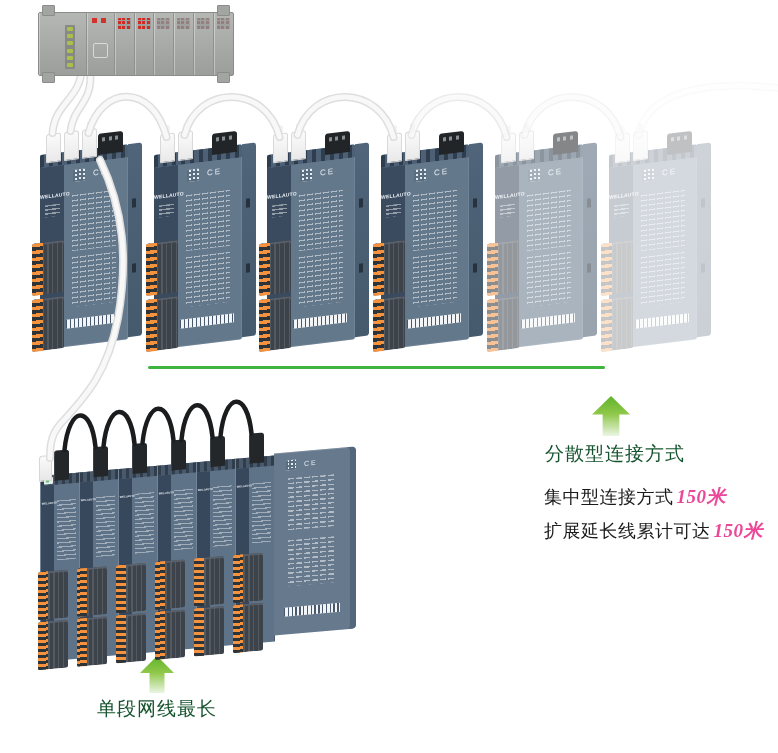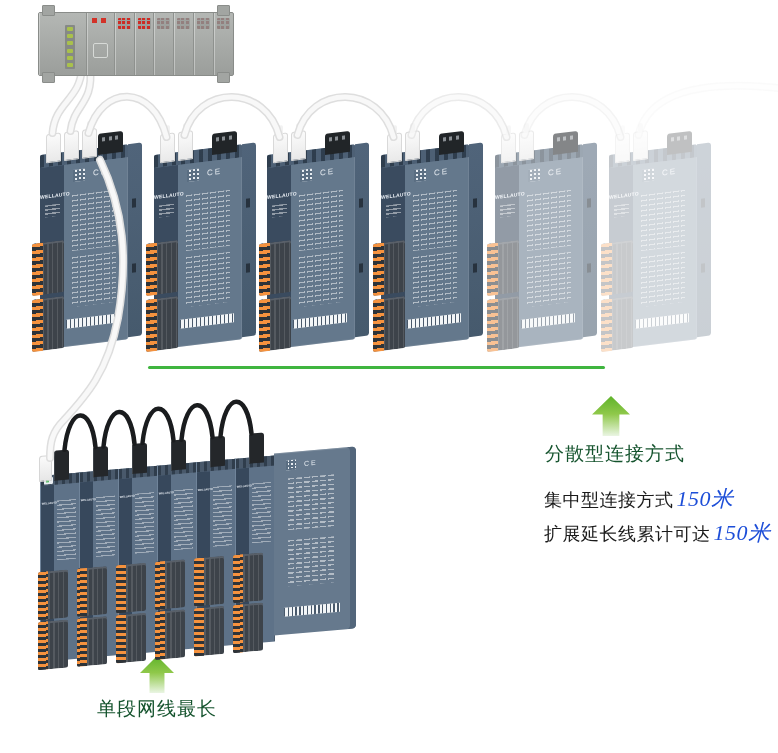--- a/index.html
+++ b/index.html
@@ -80,21 +80,21 @@
   
   .divider{left:148px;top:366px;width:457px;height:3px;background:#3fb53f;border-radius:2px;}
   .up-arrow{clip-path:polygon(50% 0,100% 46%,72% 46%,72% 100%,28% 100%,28% 46%,0 46%);
             background:linear-gradient(180deg,#5fb32a 0%,#8fc84a 45%,#eaf5e3 100%);}
   .arrow-right{left:592px;top:396px;width:38px;height:40px;}
   .arrow-left{left:140px;top:656px;width:34px;height:37px;}
   .sec-heading{font-size:19px;font-weight:normal;color:#14532d;letter-spacing:1px;}
   .h-dist{left:545px;top:441px;}
   .h-cent{left:97px;top:696px;}
   .spec-line{font-family:"Liberation Serif",serif;font-size:18px;color:#1a1a1a;letter-spacing:.5px;}
-  .spec-line .hl{color:#1d4ed8;font-style:italic;font-weight:normal;font-size:22px;padding-left:3px;}
+  .spec-line .hl{color:#ec4899;font-style:italic;font-weight:bold;font-size:19px;padding-left:3px;}
   .l1{left:544px;top:484px;}
   .l2{left:544px;top:518px;}
 
   
   .cluster{left:40px;top:448px;width:320px;height:212px;transform:skewY(-5deg);
            transform-origin:left top;z-index:1;}
   .slab{position:absolute;top:28px;width:39px;height:186px;background:#5e7288;
         border-left:1px solid #70849a;box-shadow:inset -1px 0 0 rgba(0,0,0,.18);}
   .s-deck{position:absolute;left:0;top:0;width:100%;height:10px;background:#49596b;
           background-image:repeating-linear-gradient(90deg,rgba(10,20,30,.4) 0 3px,transparent 3px 7px);}

